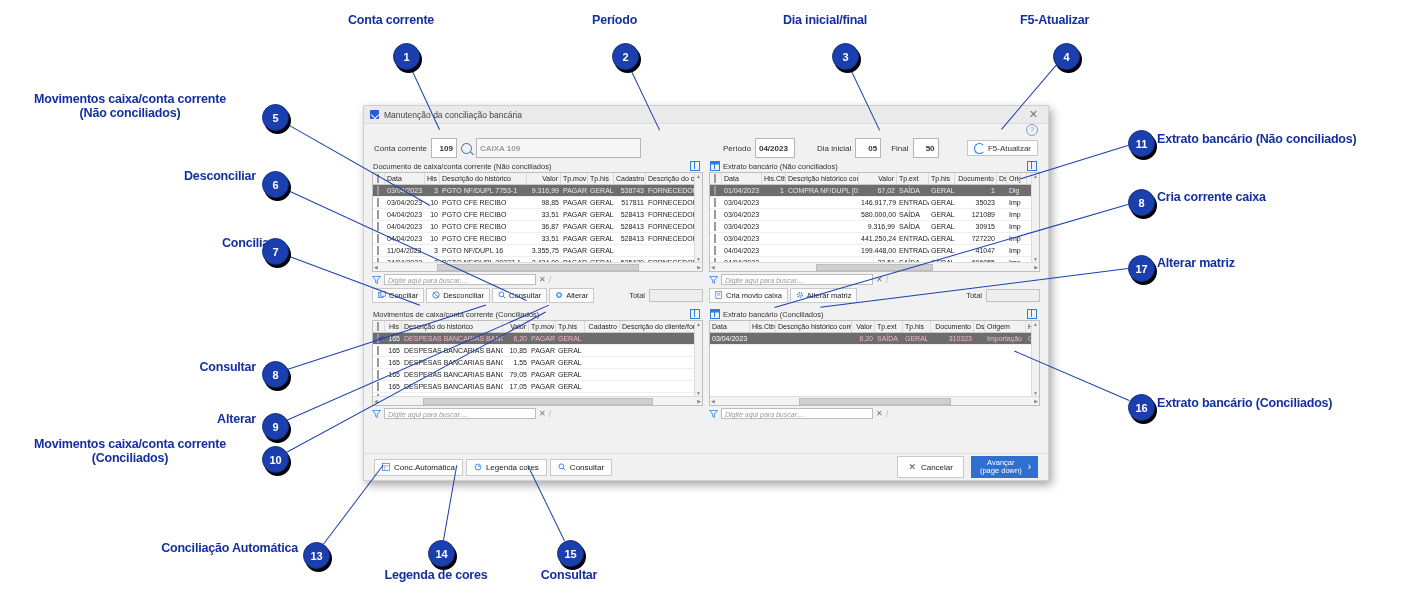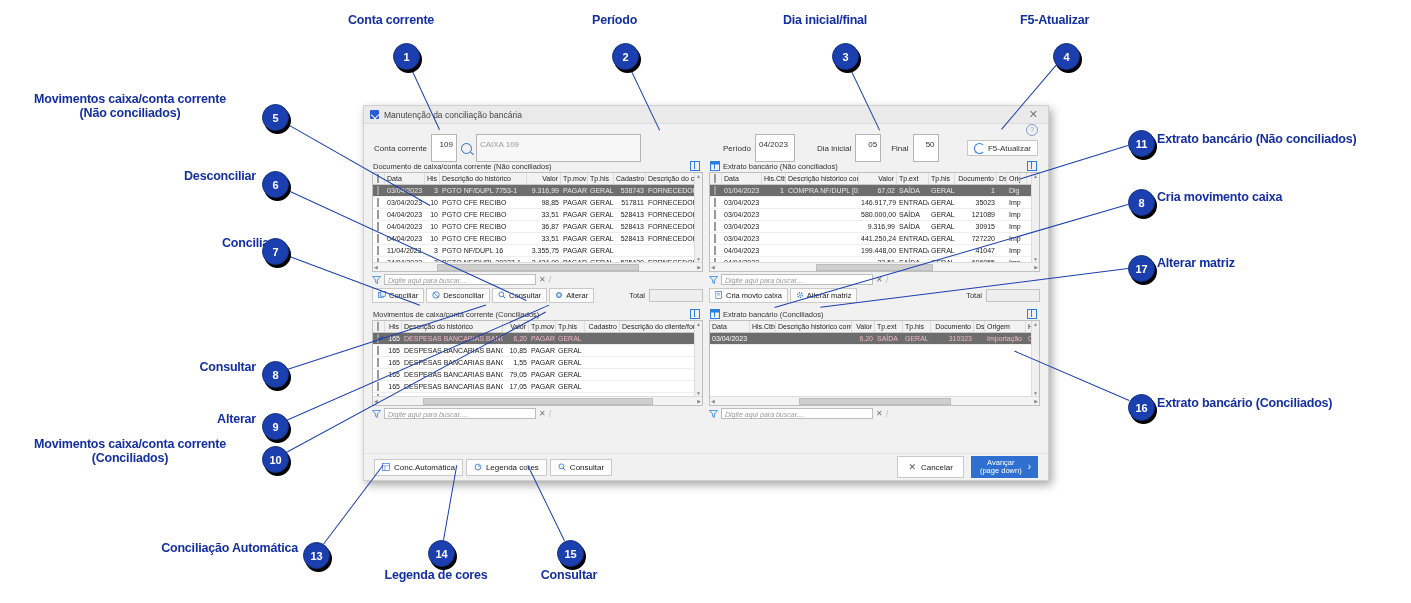--- a/index.html
+++ b/index.html
@@ -31,22 +31,22 @@
   .tb-close{margin-left:auto;font-size:11px;color:#777;padding:0 6px;line-height:1;}
 
   .helprow{height:13px;position:relative;flex:0 0 auto;}
   .helpico{position:absolute;right:10px;top:0;width:10px;height:10px;border:1px solid #7f9fd4;
            border-radius:50%;color:#7f9fd4;font-size:7.5px;text-align:center;line-height:9px;}
 
   
   .filterbar{display:flex;align-items:center;height:22px;padding:0 10px;
              font-size:8px;color:#333;flex:0 0 auto;gap:4px;}
   .fl{color:#333;font-size:8px;}
-  .inp{border:1px solid #b5b5b5;background:#fff;height:28px;line-height:12px;
-       font-size:8px;color:#333;padding:4px 3px;box-sizing:border-box;}
+  .inp{border:1px solid #b5b5b5;background:#fff;height:20px;line-height:12px;
+       font-size:8px;color:#333;padding:4px 3px;box-sizing:border-box;font-weight:bold;}
   .inp.num{width:26px;text-align:right;}
   .inp.acc{width:26px;text-align:right;}
   .inp.name{width:165px;background:#f7f7f7;color:#9a9a9a;}
   .inp.per{width:40px;}
   .mag{width:9px;height:9px;border:1.4px solid #2a6fd0;border-radius:50%;
        position:relative;display:inline-block;flex:0 0 auto;}
   .mag:after{content:"";position:absolute;right:-3px;bottom:-2px;width:4px;height:1.4px;
        background:#2a6fd0;transform:rotate(45deg);}
   .btn-f5{margin-left:auto;border:1px solid #c6c6c6;background:#fdfdfd;height:14px;
           display:flex;align-items:center;gap:3px;padding:0 6px;font-size:8px;color:#333;}
@@ -704,19 +704,19 @@
     <div class="badge" style="left: 1128px; top: 394px;">16</div>
     <div class="ann-label right" style="left: 128px; top: 541px; width: 170px;">Conciliação Automática</div>
     <div class="leader" style="left: 323.328px; top: 544.121px; width: 99.1004px; transform: rotate(-0.924619rad);"></div>
     <div class="badge" style="left: 303px; top: 542px;">13</div>
     <div class="ann-label center" style="left: 373px; top: 568px; width: 126px;">Legenda de cores</div>
     <div class="leader" style="left: 442.768px; top: 539.699px; width: 75.8623px; transform: rotate(-1.39547rad);"></div>
     <div class="badge" style="left: 428px; top: 540px;">14</div>
     <div class="ann-label center" style="left: 520px; top: 568px; width: 98px;">Consultar</div>
     <div class="leader" style="left: 563.82px; top: 540.806px; width: 84.2754px; transform: rotate(-2.02295rad);"></div>
     <div class="badge" style="left: 557px; top: 540px; text-align: center;">15</div>
-    <div class="ann-label " style="left: 1157px; top: 190px; width: 250px;">Cria movimento caixa</div>
+    <div class="ann-label " style="left: 1157px; top: 190px; width: 250px;">Cria corrente caixa</div>
     <div class="leader" style="left: 1128.02px; top: 205.137px; width: 367.7px; transform: rotate(2.85806rad);"></div>
     <div class="badge" style="left: 1128px; top: 189px;">8</div>
     <div class="ann-label " style="left: 1157px; top: 256px; width: 250px;">Alterar matriz</div>
     <div class="leader" style="left: 1127.6px; top: 269.13px; width: 310.049px; transform: rotate(3.01589rad);"></div>
     <div class="badge" style="left: 1128px; top: 255px;">17</div>
   </div>
 
 </body></html>

